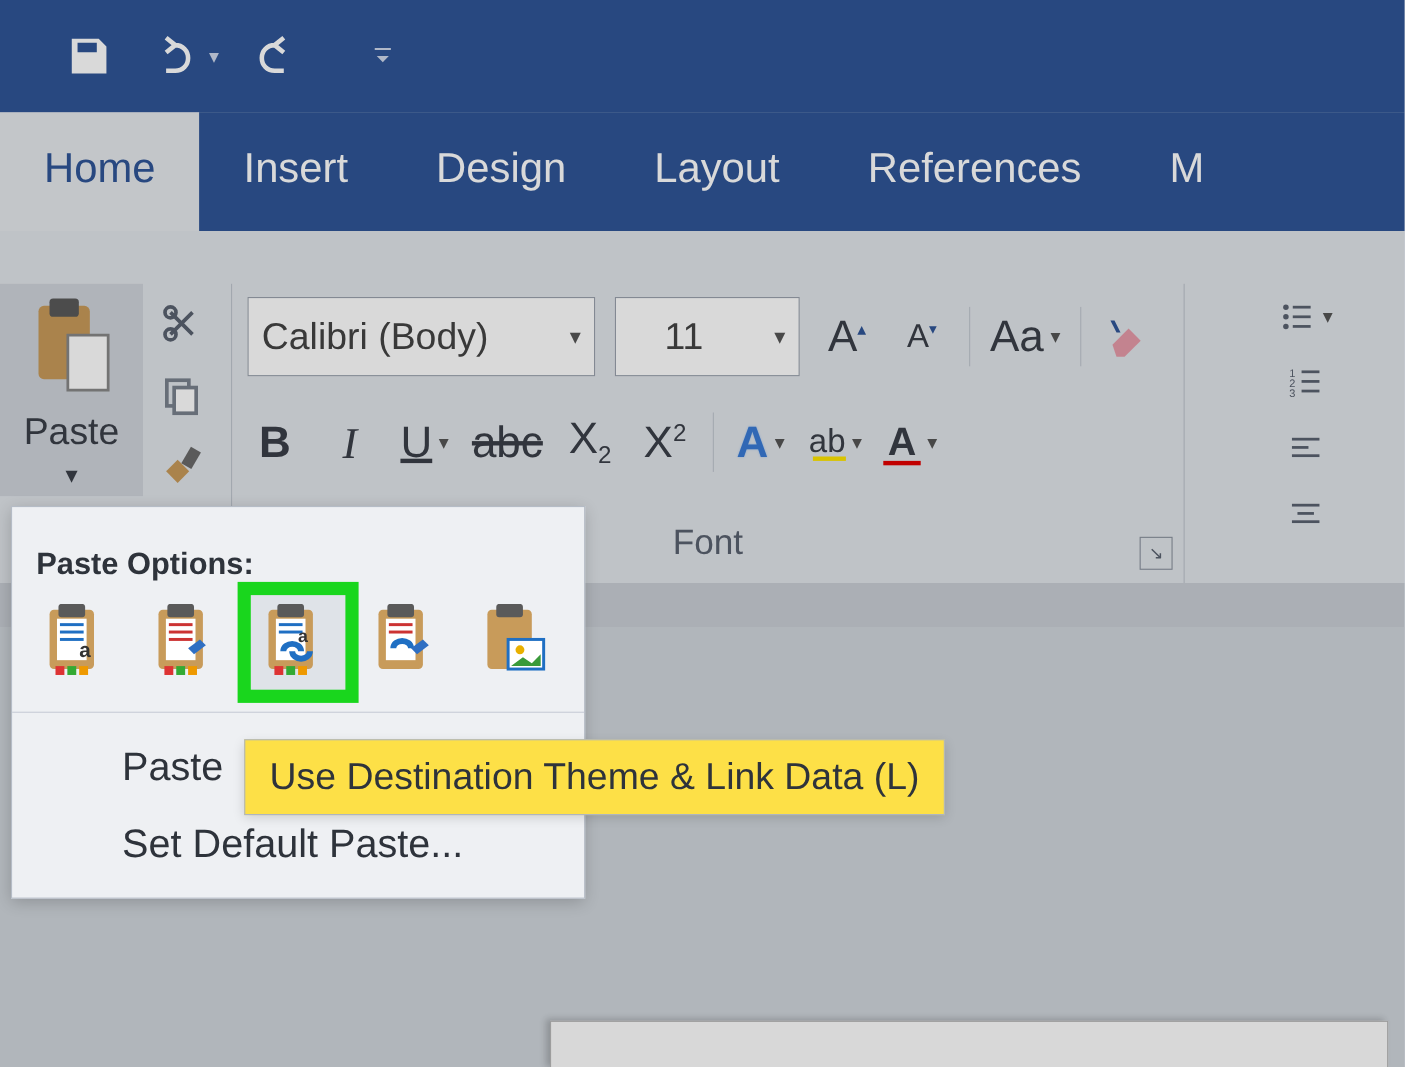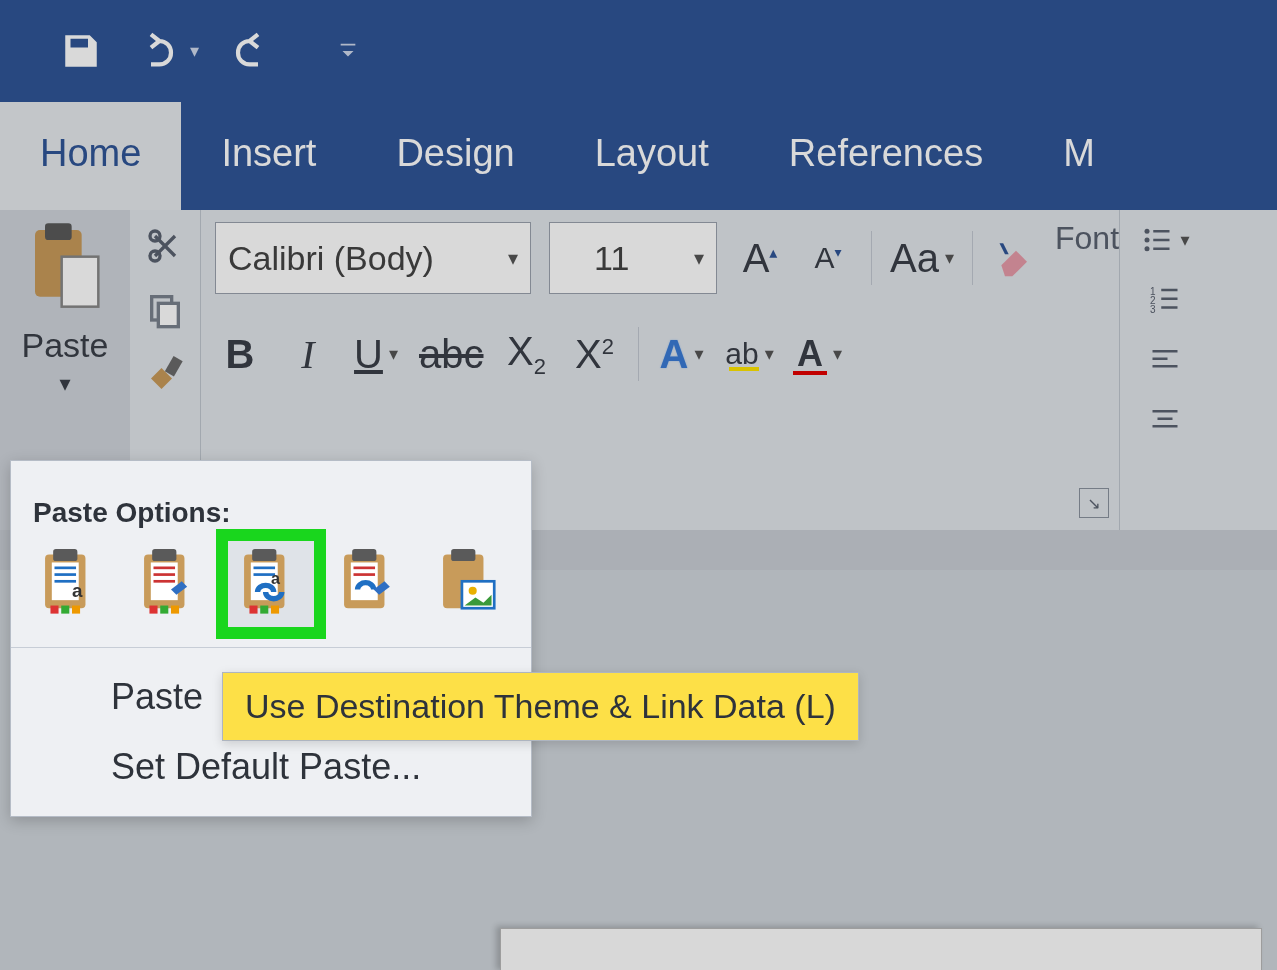--- a/index.html
+++ b/index.html
@@ -50,21 +50,23 @@
   
   .ribbon {
     background: #e1e5ea;
     height: 320px;
     display: flex;
     position: relative;
   }
   .group {
     border-right: 1px solid #bfc6ce;
     display: flex;
+    flex-direction: column;
     justify-content: space-between;
+    margin-top: 48px;
   }
   .group-content { display: flex; }
   .group-label {
     text-align: center;
     font-size: 32px;
     color: #5a6270;
     padding: 10px 0 18px 0;
   }
   
   .paste-col {

